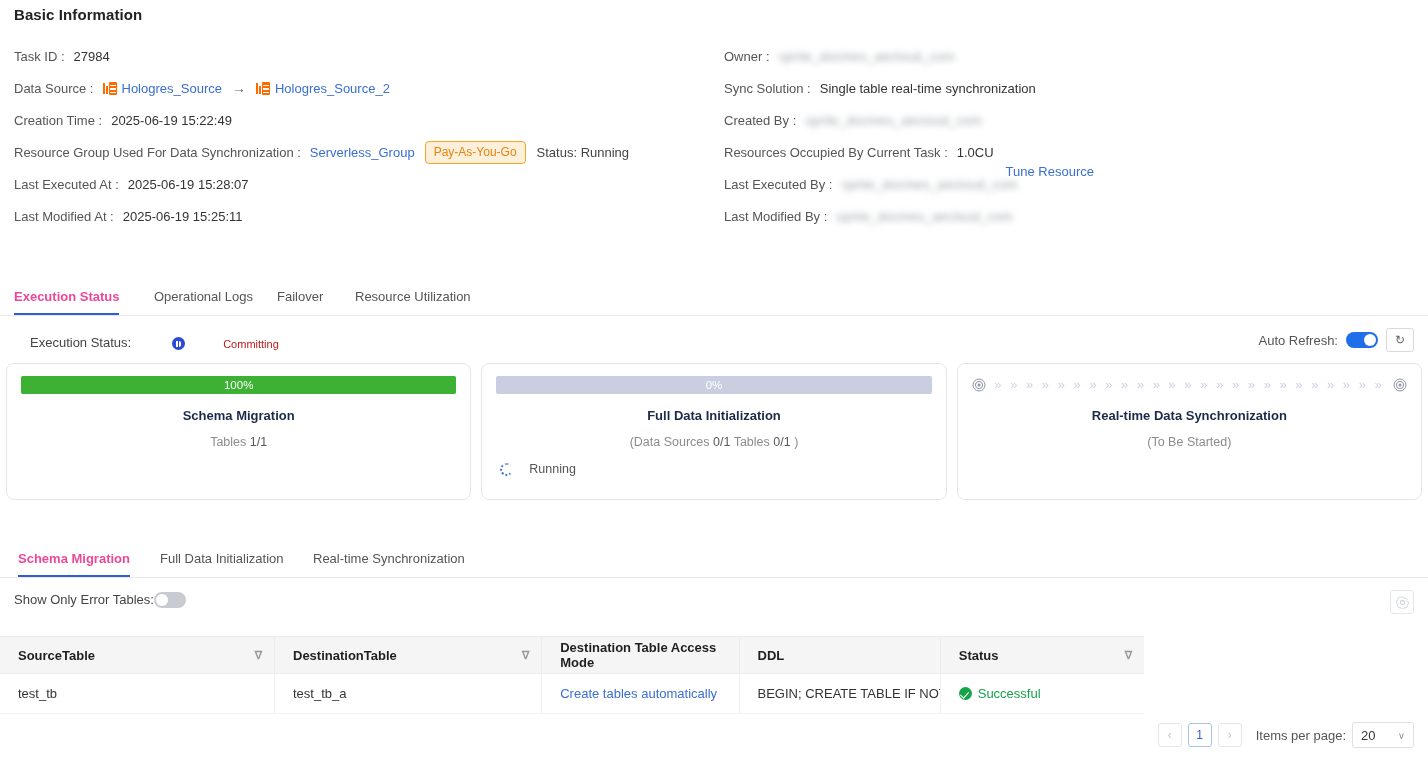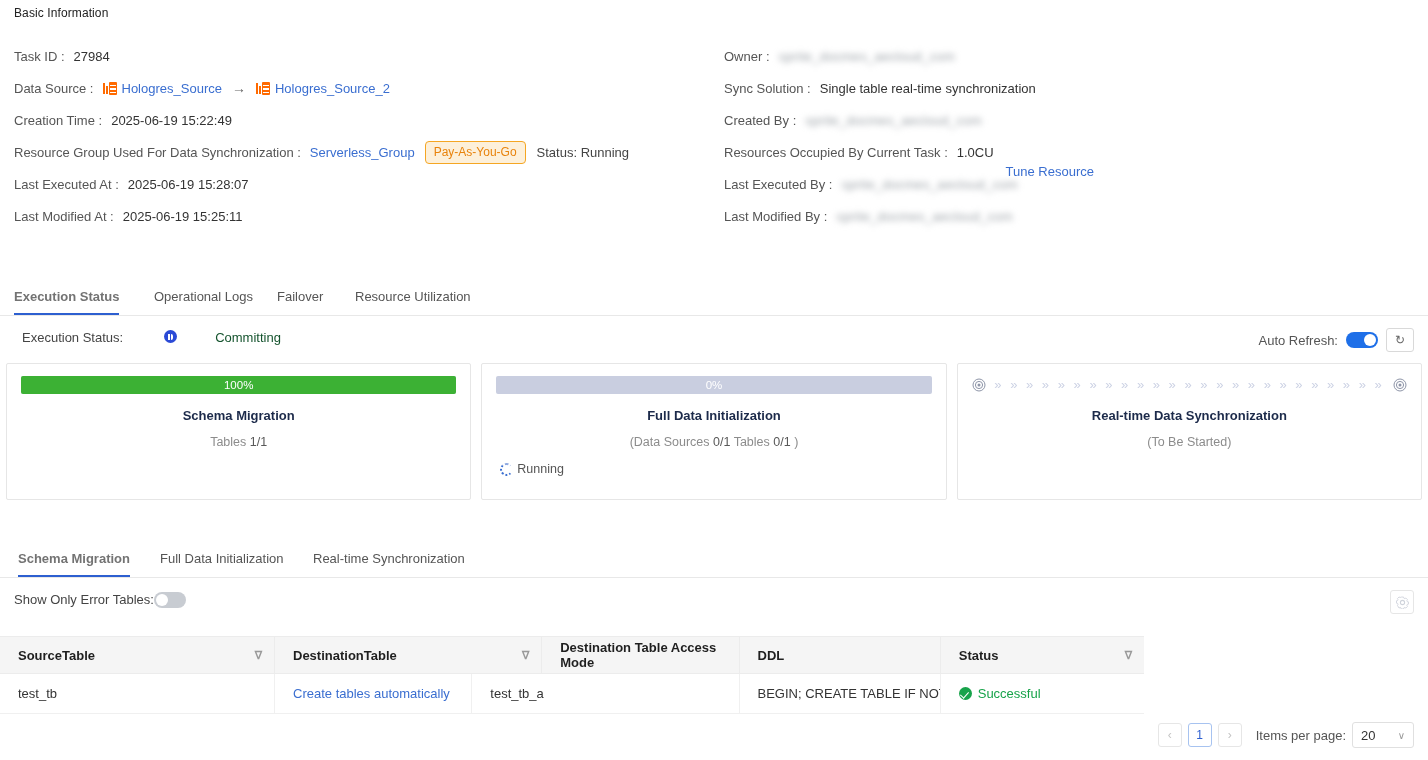--- a/index.html
+++ b/index.html
@@ -10,21 +10,21 @@
     font-family: "Liberation Sans", sans-serif;
     font-size: 13px;
     color: #333333;
     overflow: hidden;
   }
   .page { position: relative; width: 1428px; height: 760px; }
 
   
   .section-title {
     position: absolute; left: 14px; top: 6px;
-    font-size: 12px; font-weight: normal; color: #222222;
+    font-size: 15px; font-weight: bold; color: #222222;
     letter-spacing: .1px;
   }
 
   
   .info-grid { position: absolute; left: 0; top: 44px; width: 1428px; }
   .info-row { position: relative; height: 32px; }
   .info-col-l { position: absolute; left: 14px; top: 0; display: flex; align-items: center; height: 24px; white-space: nowrap; }
   .info-col-r { position: absolute; left: 724px; top: 0; display: flex; align-items: center; height: 24px; white-space: nowrap; }
   .lbl { color: #555555; font-size: 13px; }
   .val { color: #333333; font-size: 13px; margin-left: 9px; }
@@ -67,35 +67,35 @@
   .tabs {
     position: absolute; left: 0; width: 1428px; height: 32px;
     border-bottom: 1px solid #e8e8e8;
   }
   .tabs.primary { top: 284px; }
   .tabs.secondary { top: 546px; }
   .tab {
     position: absolute; top: 0; height: 31px; line-height: 26px;
     font-size: 13px; color: #555555; cursor: pointer; white-space: nowrap;
   }
-  .tab.active { color: #737373; font-weight: bold; border-bottom: 2px solid #2d5fd0; }
-
-  
-  .exec-line { position: absolute; left: 22px; top: 330px; display: flex; align-items: flex-start; height: 20px; gap: 33px; }
+  .tab.active { color: #ec4899; font-weight: bold; border-bottom: 2px solid #2d5fd0; }
+
+  
+  .exec-line { position: absolute; left: 30px; top: 330px; display: flex; align-items: flex-end; height: 20px; gap: 33px; }
   .exec-lbl { color: #444444; font-size: 13px; }
   .committing-icon {
     display: inline-block; width: 13px; height: 13px; border-radius: 50%;
     background: #2b4ad6; margin: 0 5px 0 8px; position: relative; vertical-align: -2px;
   }
   .committing-icon::before, .committing-icon::after {
     content: ""; position: absolute; background: #ffffff; top: 3.5px; width: 2px; height: 6px;
   }
   .committing-icon::before { left: 3.5px; }
   .committing-icon::after { left: 7.2px; border-radius: 0 3px 3px 0; }
-  .exec-val { color: #14532d; font-size: 13px; }
+  .exec-val { color: #b91c1c; font-size: 11px; }
 
   .refresh-area { position: absolute; right: 14px; top: 328px; display: flex; align-items: center; gap: 8px; justify-content: flex-end; }
   .refresh-lbl { color: #555555; font-size: 13px; }
   .toggle {
     width: 32px; height: 16px; border-radius: 9px; background: #1e6fe8;
     position: relative; cursor: pointer;
   }
   .toggle::after {
     content: ""; position: absolute; right: 2px; top: 2px;
     width: 12px; height: 12px; border-radius: 50%; background: #ffffff;
@@ -104,40 +104,40 @@
   .toggle.off::after { right: auto; left: 2px; }
   .refresh-btn {
     width: 28px; height: 24px; border: 1px solid #d9d9d9; border-radius: 3px;
     background: #ffffff; display: flex; align-items: center; justify-content: center;
     cursor: pointer; color: #666666; font-size: 12px;
   }
 
   
   .cards { position: absolute; left: 6px; top: 363px; width: 1416px; height: 137px; display: flex; gap: 10px; }
   .card {
-    flex: 1; border: 1px solid #e6e6e6; background: #ffffff; border-radius: 2px;
+    flex: 1; border: 1px solid #e6e6e6; background: #ffffff; border-radius: 8px;
     position: relative; padding: 12px 14px 0;
   }
   .progress-bar {
     height: 18px; border-radius: 2px; position: relative; overflow: hidden;
     background: #c9cee0;
   }
   .progress-fill { position: absolute; left: 0; top: 0; bottom: 0; background: #3cb134; }
   .progress-text {
     position: absolute; left: 0; right: 0; top: 0; bottom: 0;
     display: flex; align-items: center; justify-content: center;
     color: #ffffff; font-size: 11.5px; font-weight: normal;
   }
   .card-title {
     margin-top: 14px; text-align: center; font-size: 13px; font-weight: bold; color: #1c2a4a;
   }
   .card-sub { margin-top: 12px; text-align: center; font-size: 12.5px; color: #8c8c8c; }
   .card-sub b { color: #595959; font-weight: normal; }
   .card-running {
-    position: absolute; left: 18px; top: 98px; display: flex; align-items: center; gap: 4px;
+    position: absolute; left: 18px; top: 98px; display: flex; align-items: center; gap: 16px;
     font-size: 12.5px; color: #555555;
   }
   .spinner {
     width: 13px; height: 13px; border-radius: 50%;
     border: 2px dotted #3a6ed0; border-right-color: transparent; border-top-color: #8fa9e0;
   }
 
   
   .stream { display: flex; align-items: center; height: 18px; justify-content: space-between; }
   .target-icon { width: 14px; height: 14px; flex: 0 0 auto; }
@@ -404,24 +404,24 @@
         <span>DDL</span>
       </div>
       <div class="th" style="width:253px;">
         <span>Status</span>
         <span class="filter-icon">∇</span>
       </div>
     </div>
 
     <div class="tbl-row">
       <div class="td" style="width:345px;">test_tb</div>
+      <div class="td" style="width:335px;">test_tb_a</div>
       <div class="td" style="width:245px;">
         <span class="link">Create tables automatically</span>
       </div>
-      <div class="td" style="width:335px;">test_tb_a</div>
       <div class="td" style="width:250px;">BEGIN; CREATE TABLE IF NOT EXISTS ...</div>
       <div class="td" style="width:253px;">
         <span class="status-ok">
           <span class="ok-icon"></span>
           <span>Successful</span>
         </span>
       </div>
     </div>
   </div>
 

